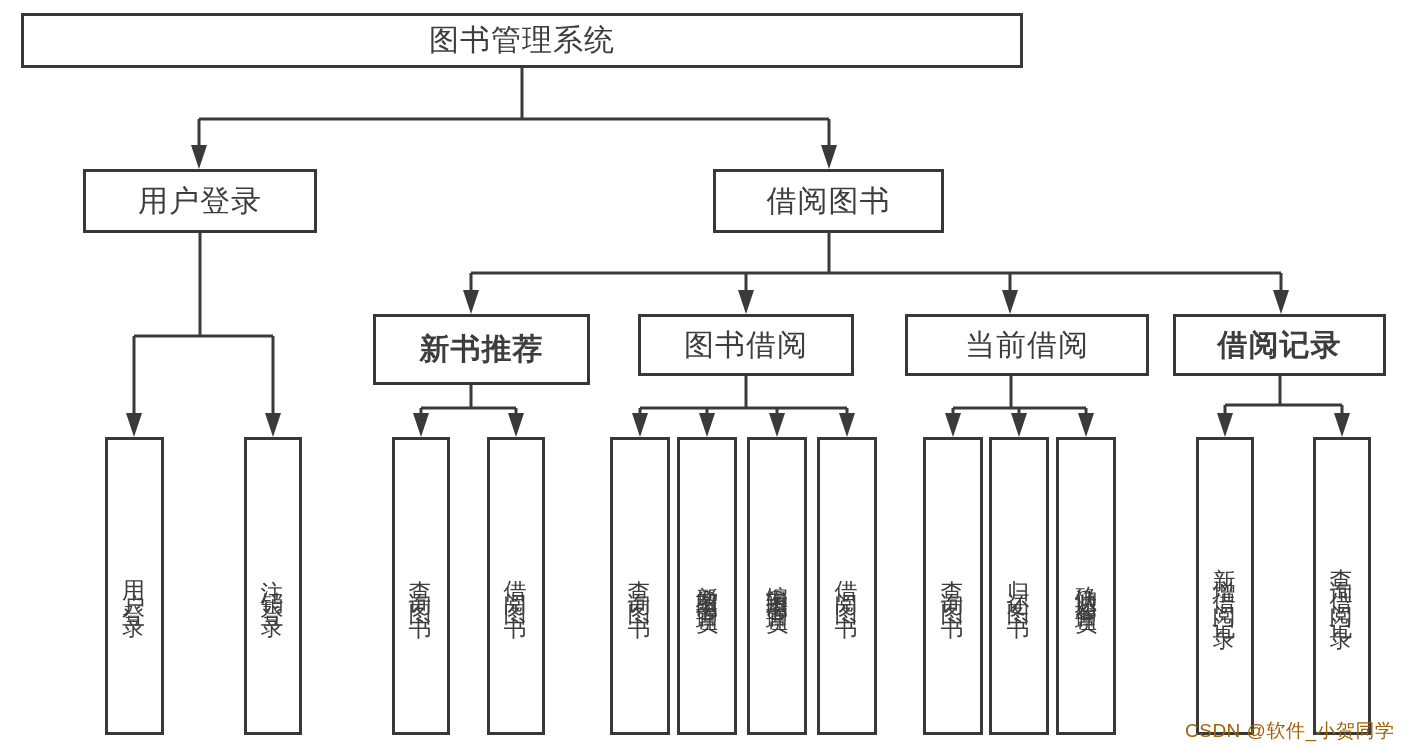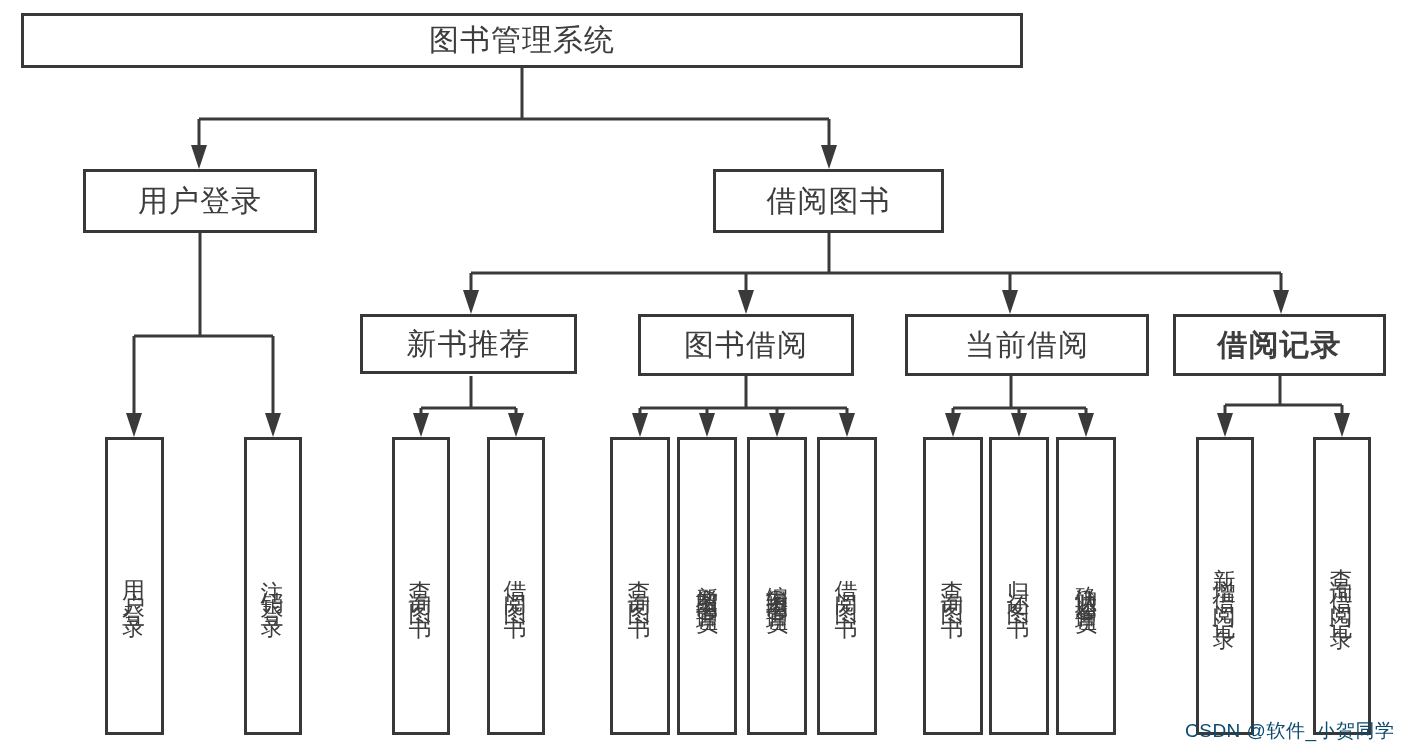--- a/index.html
+++ b/index.html
@@ -12,21 +12,21 @@
     position:absolute;box-sizing:border-box;background:#ffffff;
     border:3px solid #383838;display:flex;align-items:center;justify-content:center;
     font-size:30px;letter-spacing:1px;white-space:nowrap;
   }
   .vbox{
     writing-mode:vertical-rl;text-orientation:mixed;
     letter-spacing:12px;white-space:normal;font-size:23px;
   }
   .vbox.tight{letter-spacing:4px;font-size:22px;}
   .watermark{
-    position:absolute;left:1185px;top:718px;font-size:19px;color:#0c4a6e;
+    position:absolute;left:1185px;top:718px;font-size:19px;color:#a16207;
     letter-spacing:0.5px;white-space:nowrap;
   }
 </style>
 </head>
 <body>
 
 <div class="stage">
 
   <svg class="connectors" width="1405" height="747" viewBox="0 0 1405 747">
     <path d="M522,68 V119 M199,119 H829 M199,119 V147 M829,119 V147
@@ -46,21 +46,21 @@
              M945,413 L961,413 L953,437 Z  M1011,413 L1027,413 L1019,437 Z
              M1078,413 L1094,413 L1086,437 Z
              M1217,413 L1233,413 L1225,437 Z M1334,413 L1350,413 L1342,437 Z" fill="#3a3a3a" stroke="none"></path>
   </svg>
 
   <div class="box" style="left:21px;top:13px;width:1002px;height:55px;">图书管理系统</div>
 
   <div class="box" style="left:83px;top:169px;width:234px;height:64px;">用户登录</div>
   <div class="box" style="left:713px;top:169px;width:231px;height:64px;">借阅图书</div>
 
-  <div class="box" style="left:360px;top:314px;width:217px;height:60px;">新书推荐</div>
+  <div class="box" style="left:373px;top:314px;width:217px;height:71px;font-weight:bold;">新书推荐</div>
   <div class="box" style="left:638px;top:314px;width:216px;height:62px;">图书借阅</div>
   <div class="box" style="left:905px;top:314px;width:244px;height:62px;">当前借阅</div>
   <div class="box" style="left:1173px;top:314px;width:213px;height:62px;font-weight:bold;">借阅记录</div>
 
   <div class="box vbox" style="left:105px;top:437px;width:59px;height:298px;">用户登录</div>
   <div class="box vbox" style="left:244px;top:437px;width:58px;height:298px;">注销登录</div>
 
   <div class="box vbox" style="left:392px;top:437px;width:58px;height:298px;">查询图书</div>
   <div class="box vbox" style="left:487px;top:437px;width:58px;height:298px;">借阅图书</div>
 

